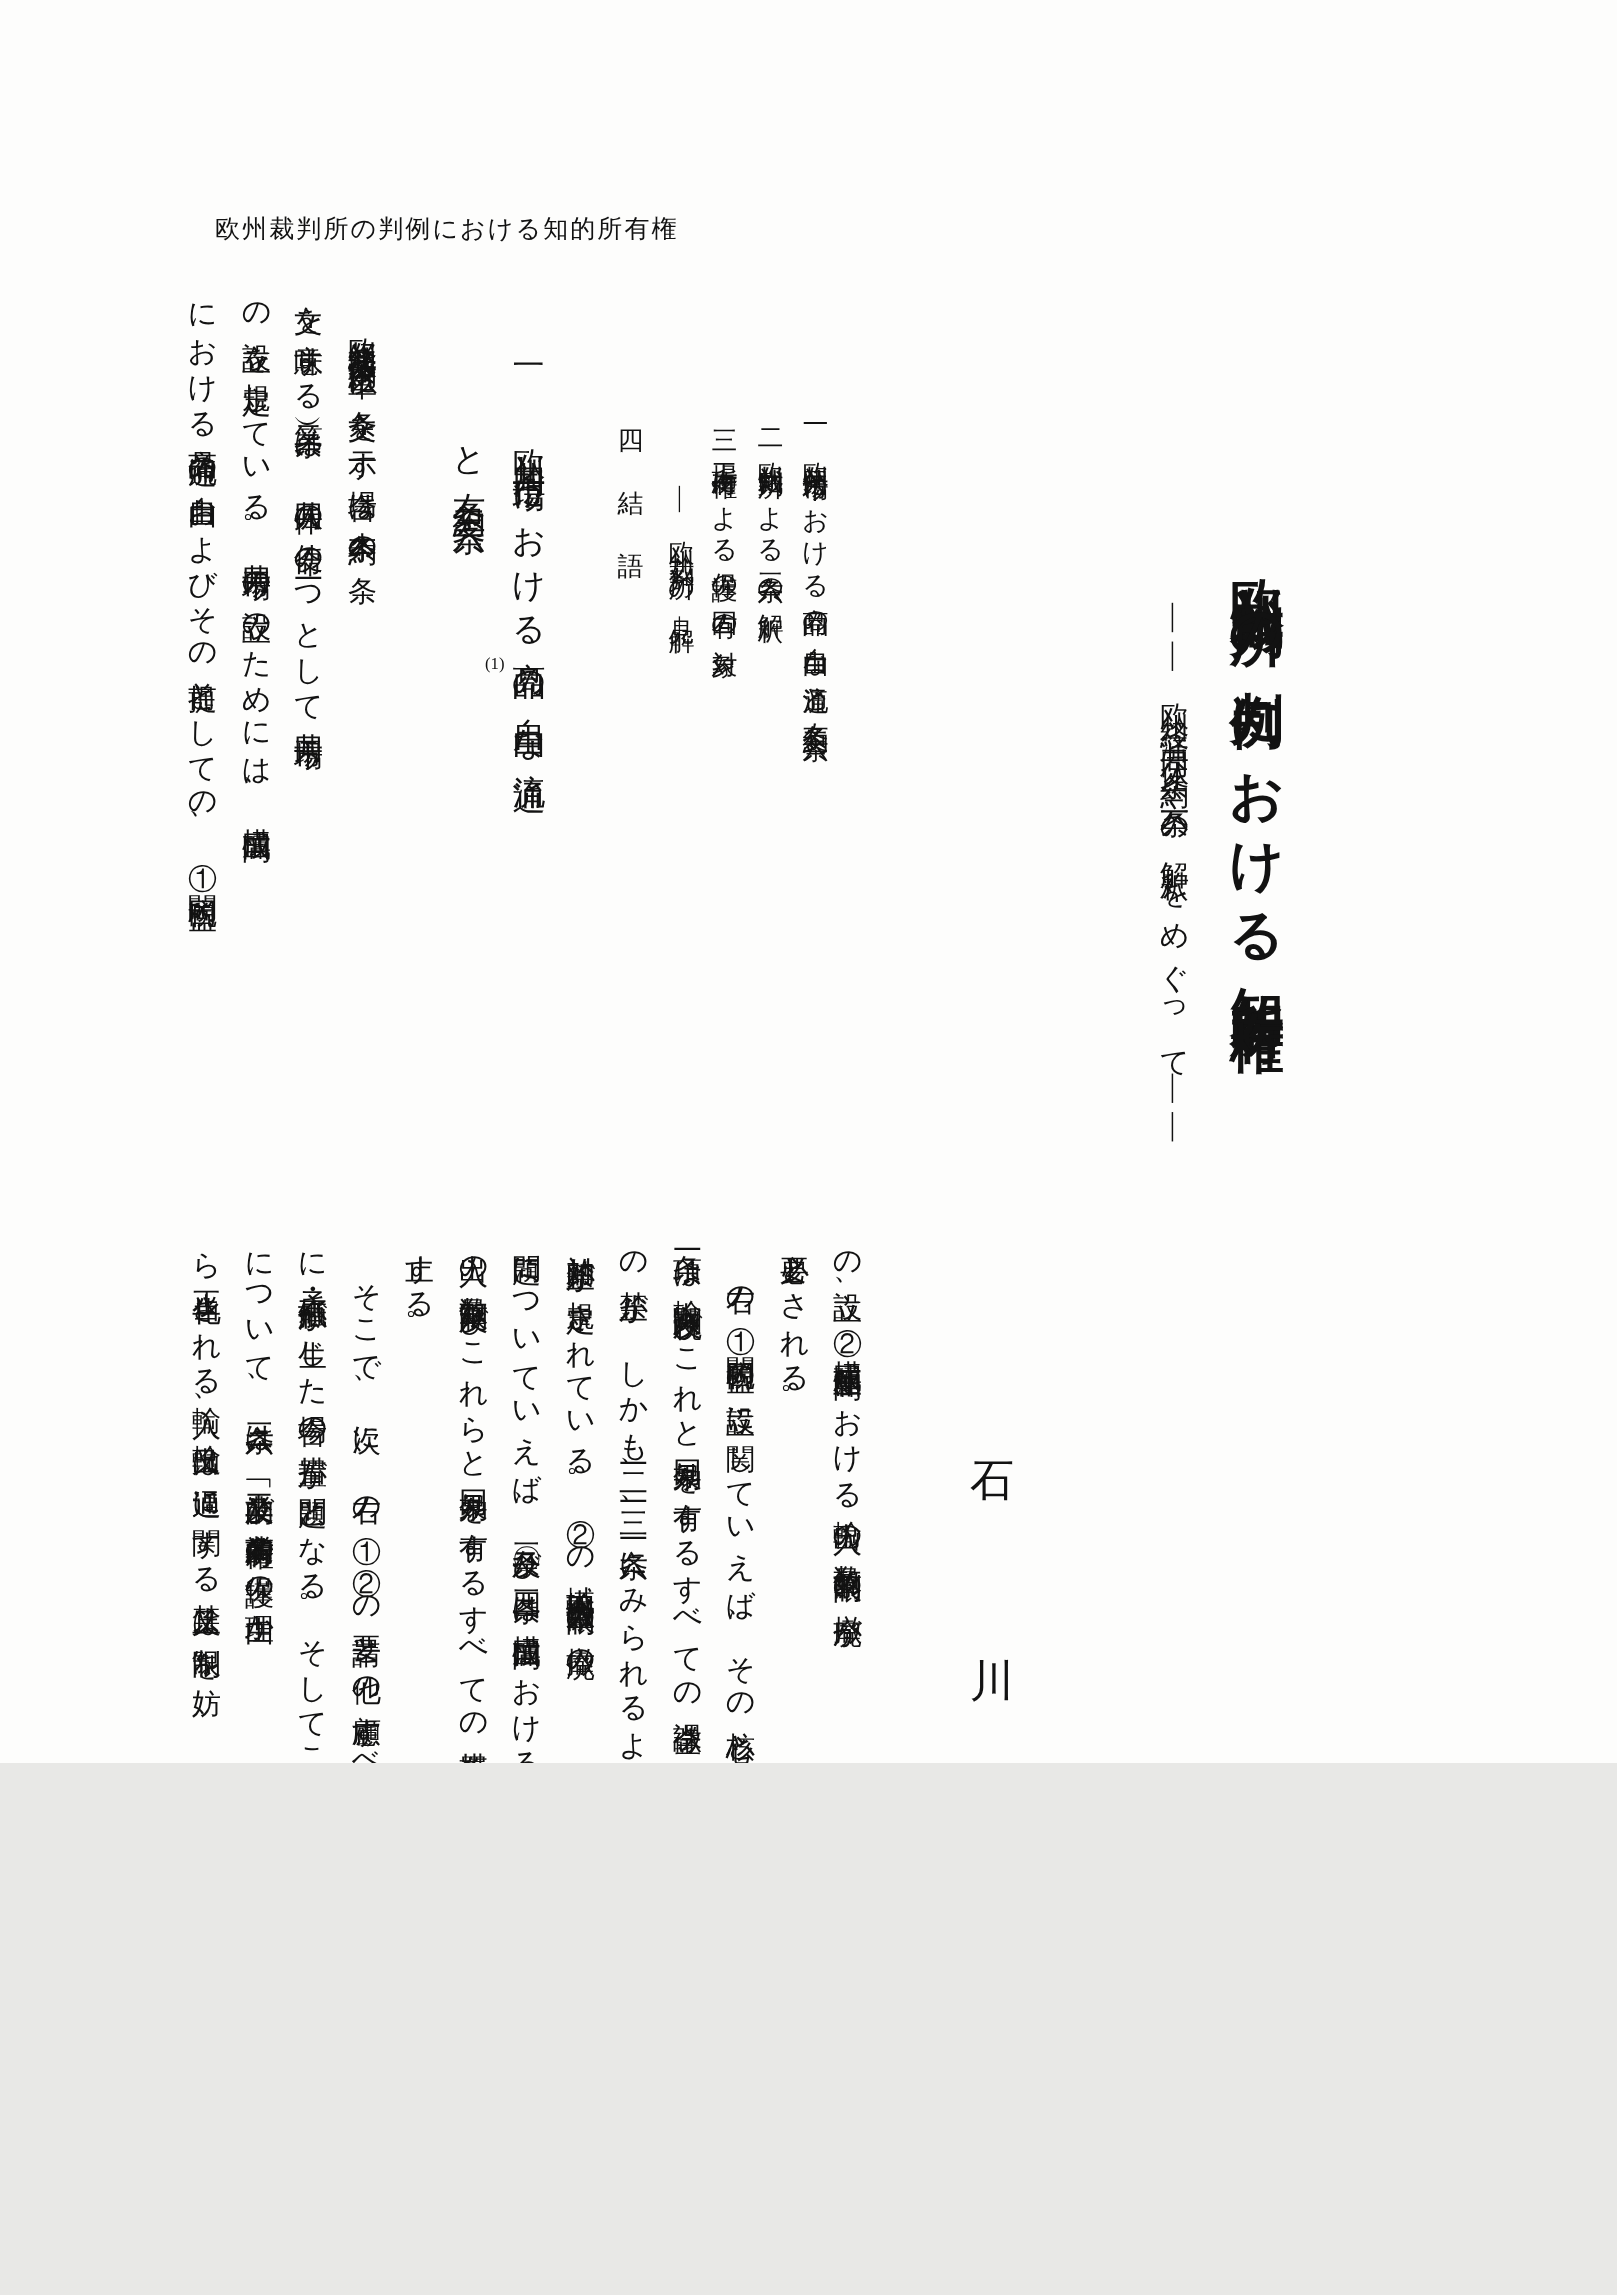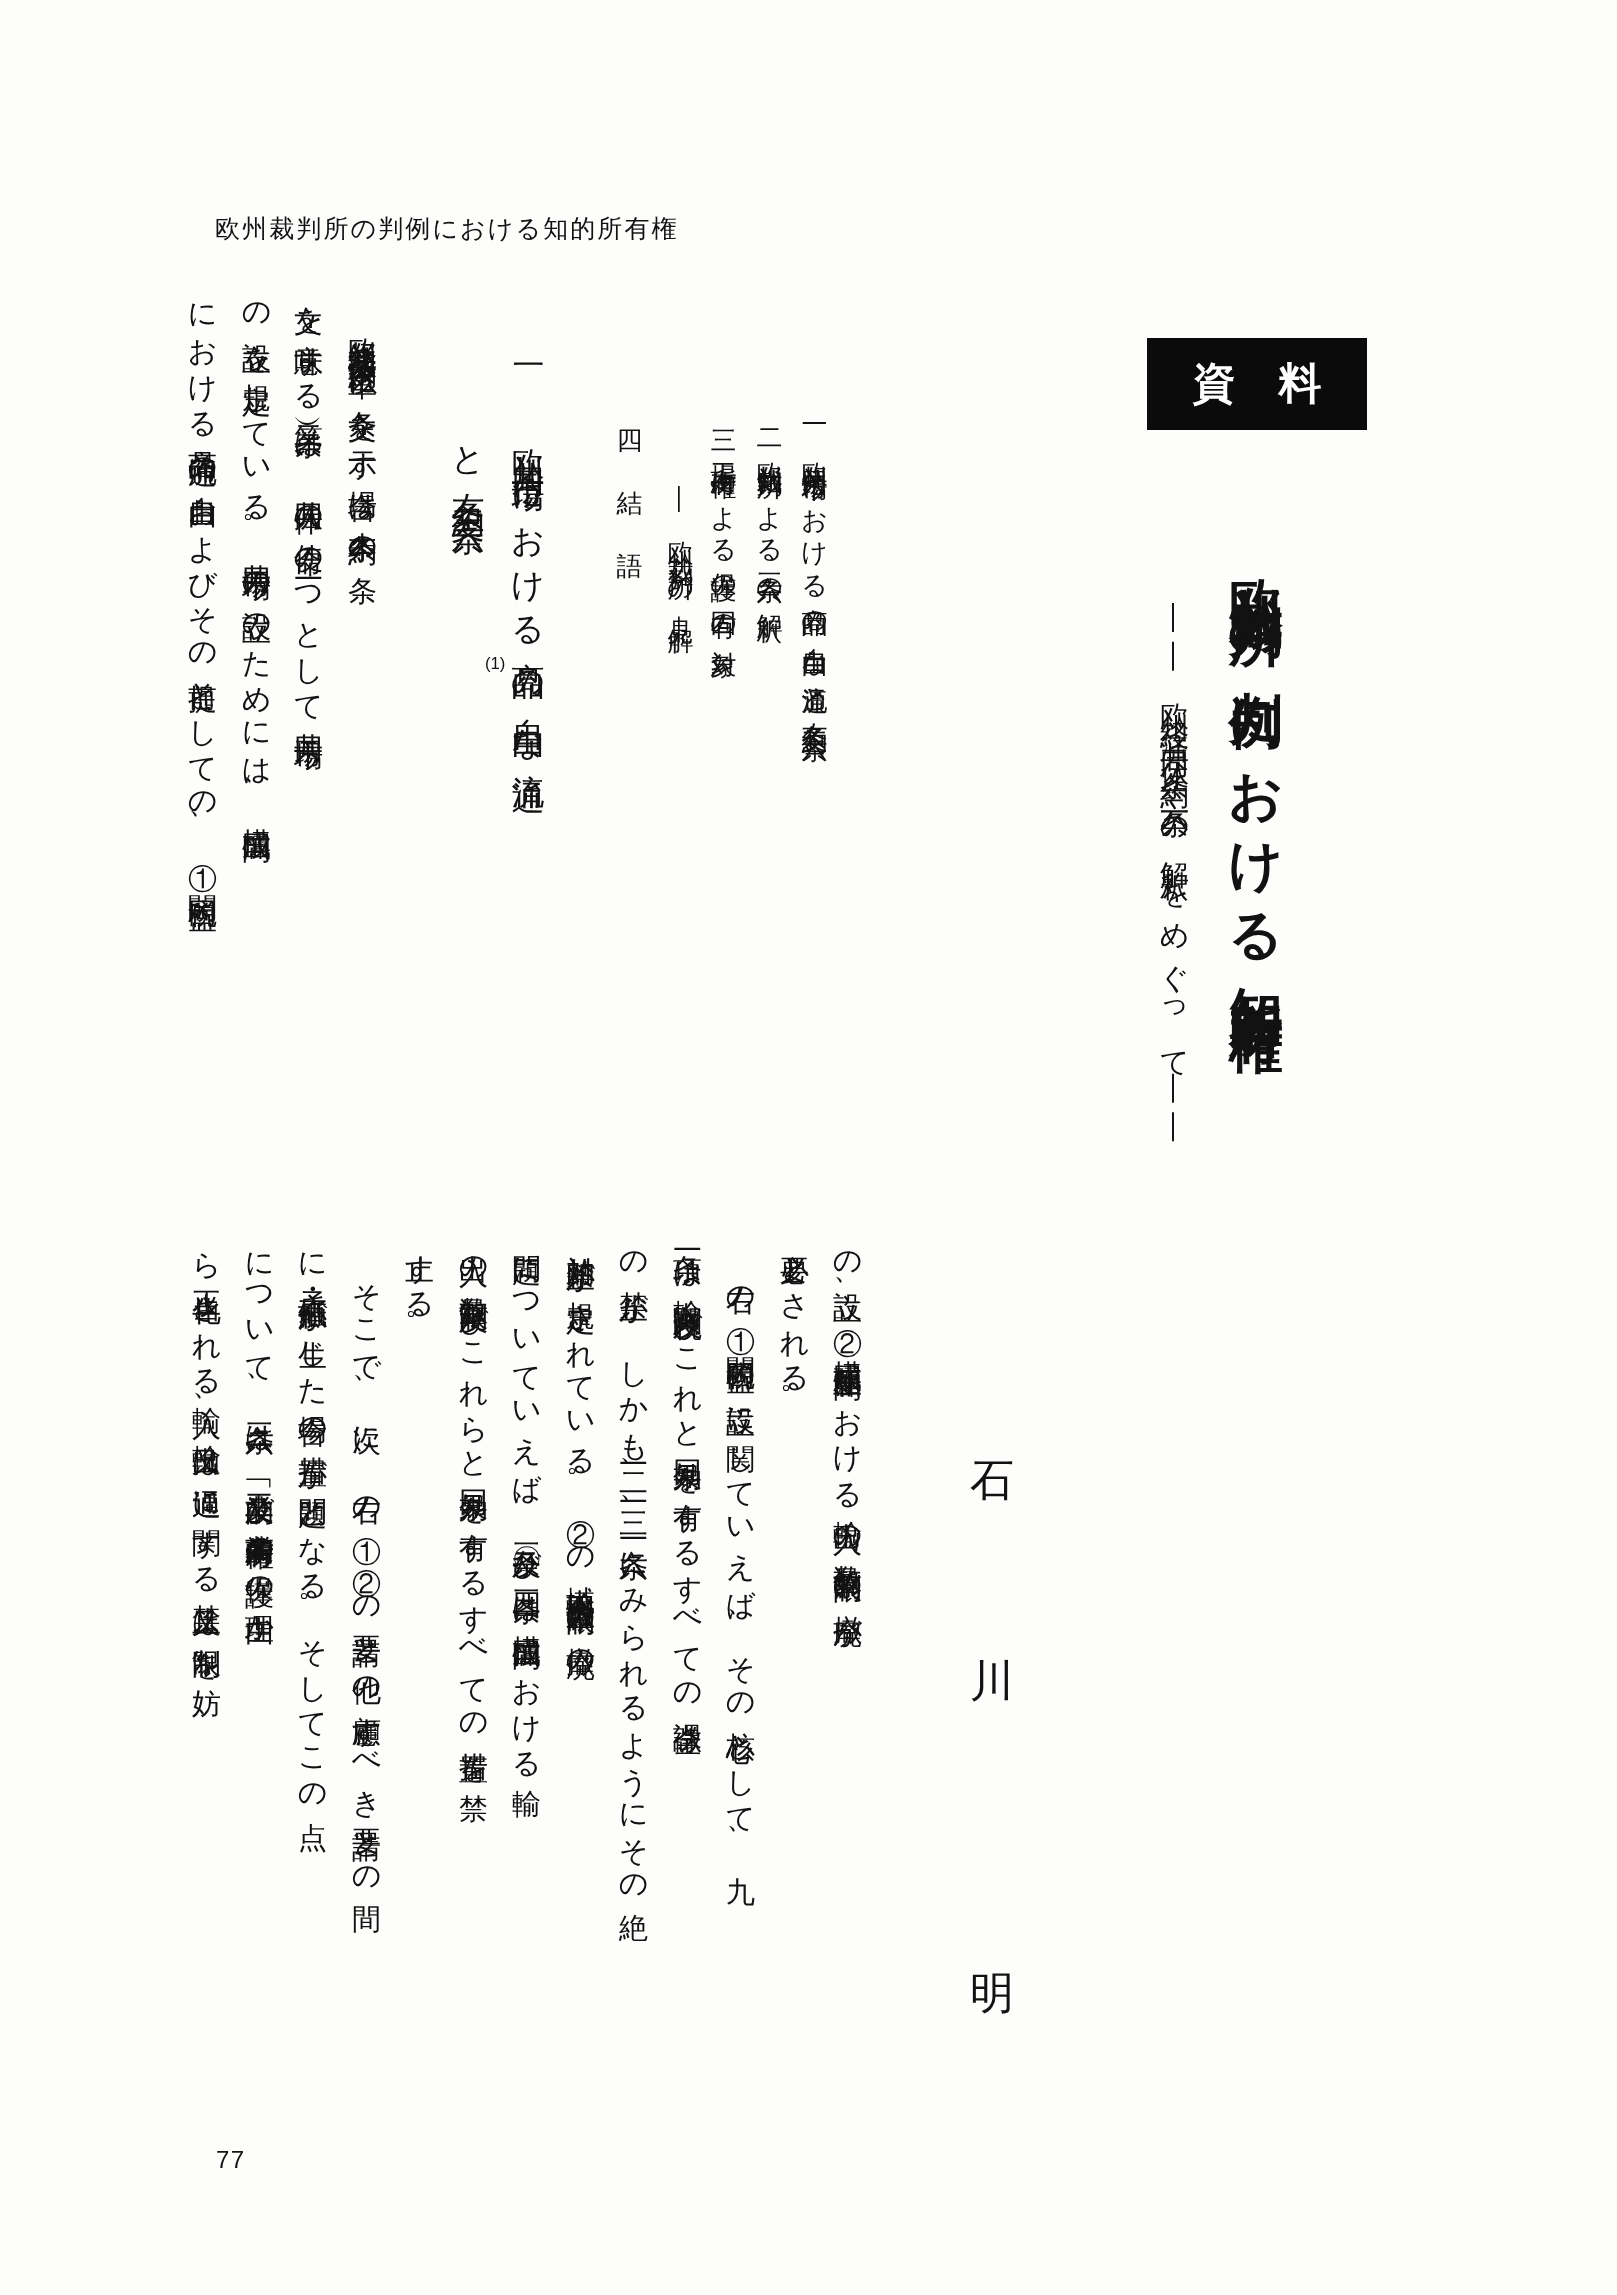--- a/index.html
+++ b/index.html
@@ -1,20 +1,20 @@
 <!DOCTYPE html>
 <html style="font-size:11px"><head>
 <meta charset="utf-8">
 <style>
   html,body{margin:0;padding:0;background:#e8e8e6;}
   .page{
     position:relative;
-    width:1617px;height:2295px;
+    width:1617px;height:1763px;
     background:#fdfdfc;
-    font-family:Liberation Sans, sans-serif;
+    font-family:Liberation Serif, serif;
     color:#121212;
     overflow:hidden;
   }
   
   .vcol{
     position:absolute;
     writing-mode:vertical-rl;
     text-orientation:mixed;
     line-height:1;
     white-space:nowrap;
@@ -73,23 +73,20 @@
     font-size:24px;letter-spacing:1.4px;
   }
 </style>
 </head>
 <body>
 
 <div class="page">
 
   <div class="running-header">欧州裁判所の判例における知的所有権</div>
 
-  <div class="shiryo-box">
-    <span>資　料</span>
-  </div>
 
   <h1 class="vcol main-title">欧州裁判所の判例における知的所有権</h1>
 
   <div class="vcol subtitle">――欧州経済共同体条約三六条の解釈をめぐって――</div>
 
   <div>
     <span class="author-char author-c0">石</span>
     <span class="author-char author-c1">川</span>
     <span class="author-char author-c2">明</span>
   </div>

